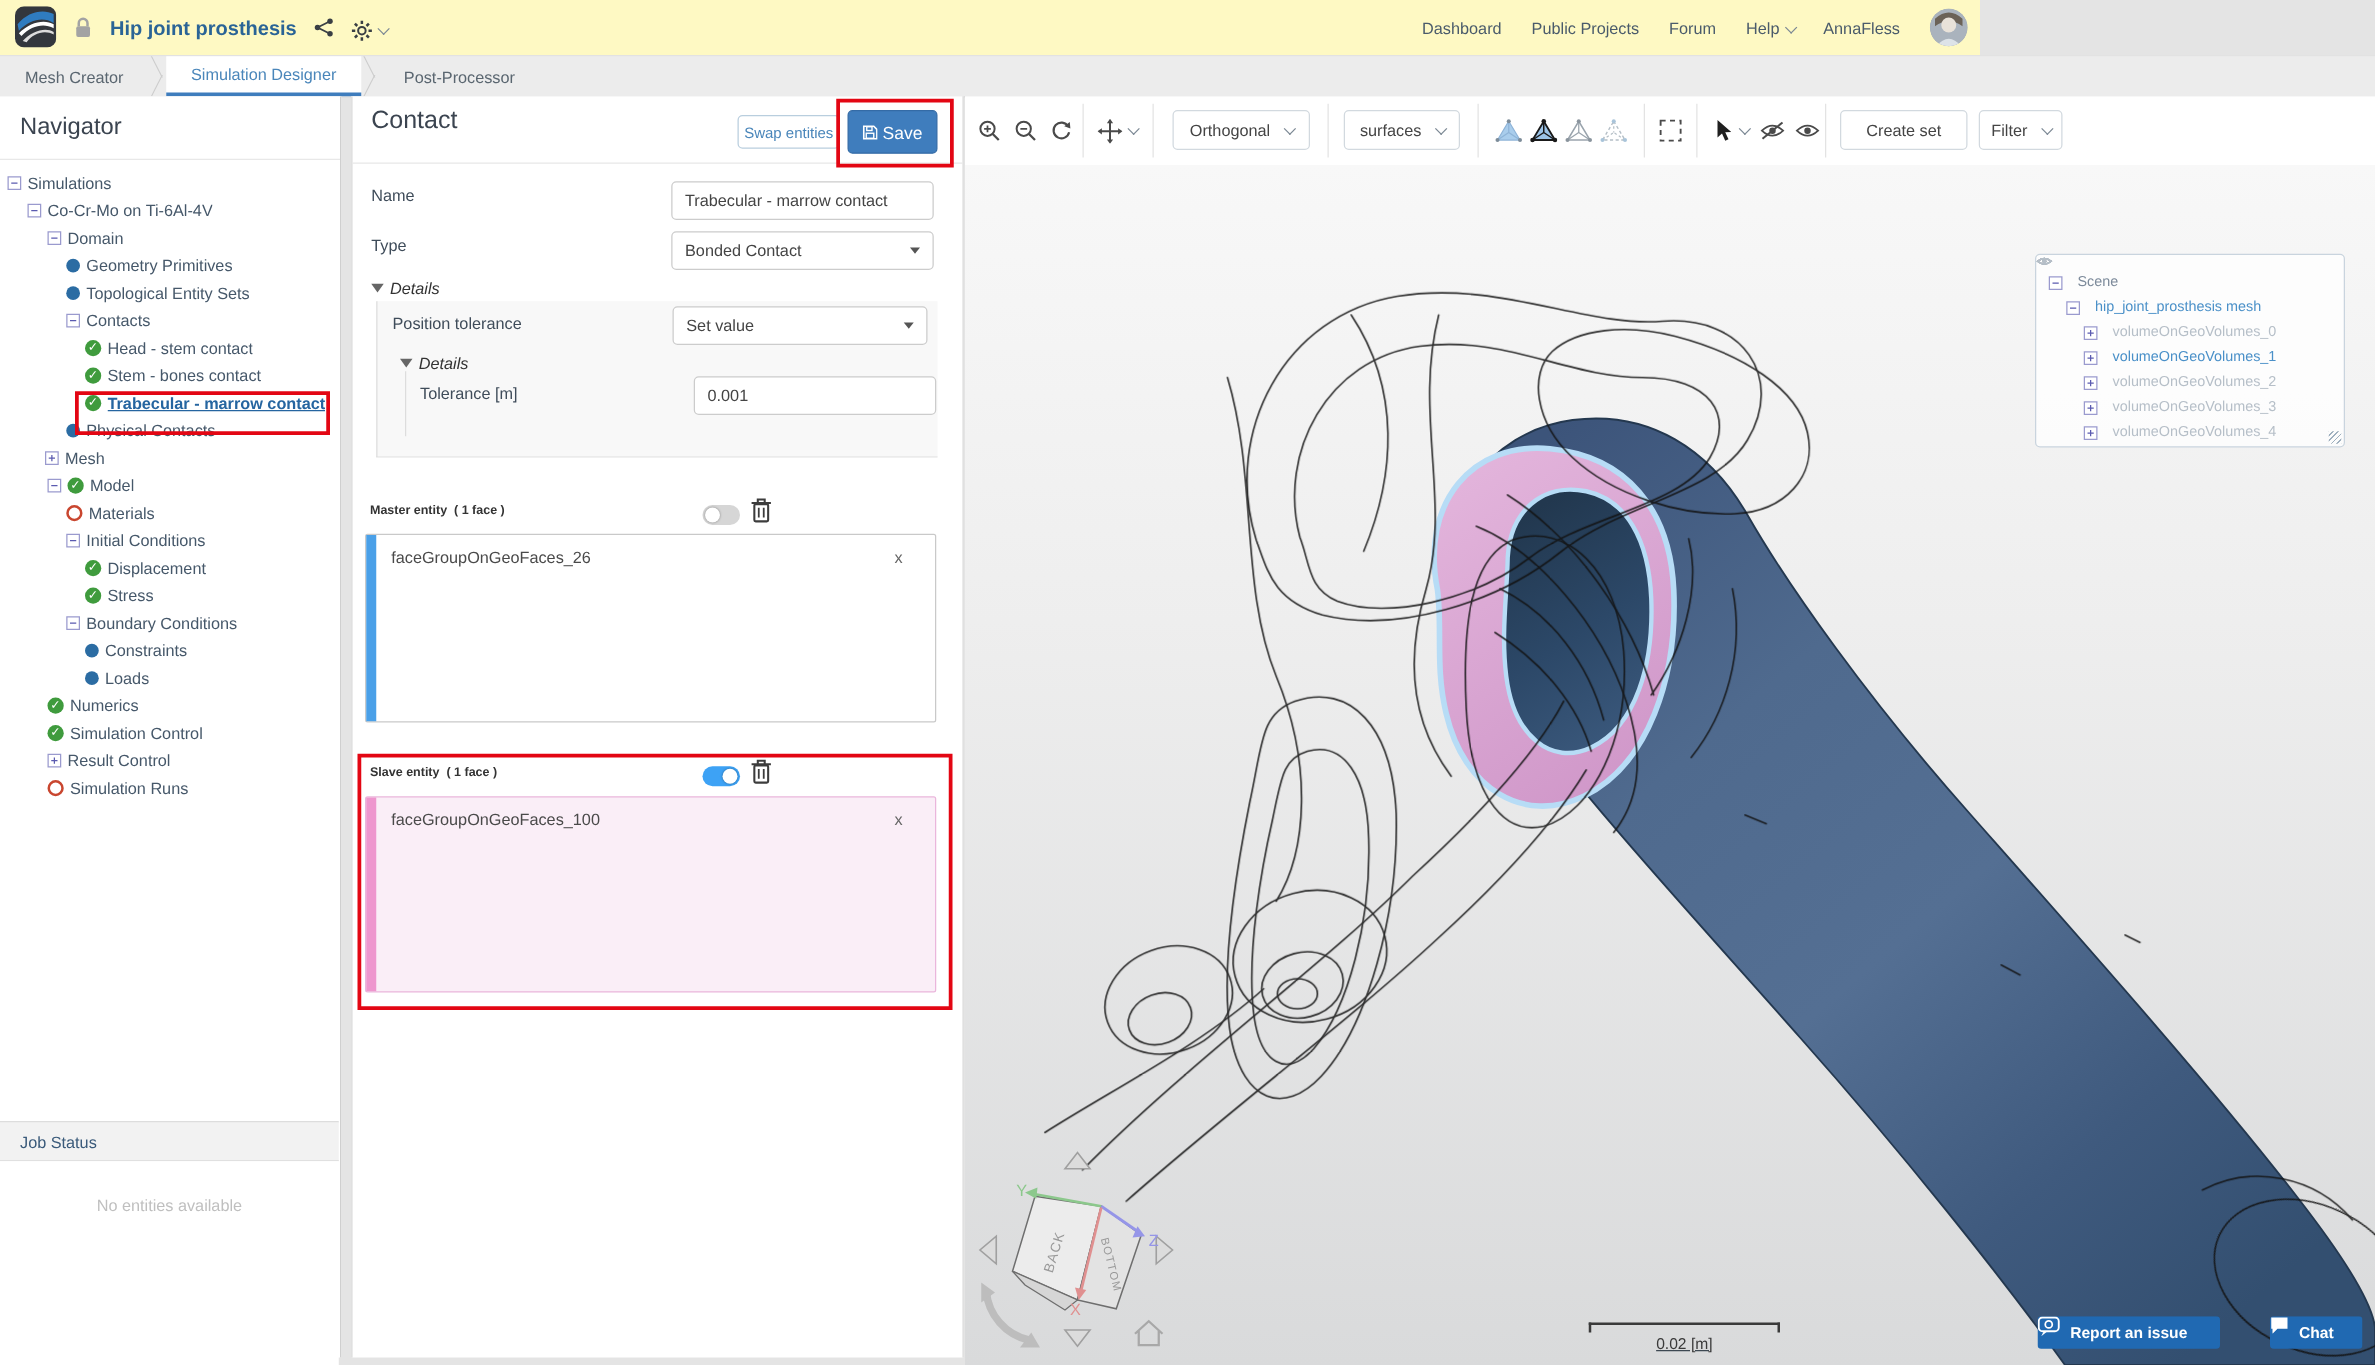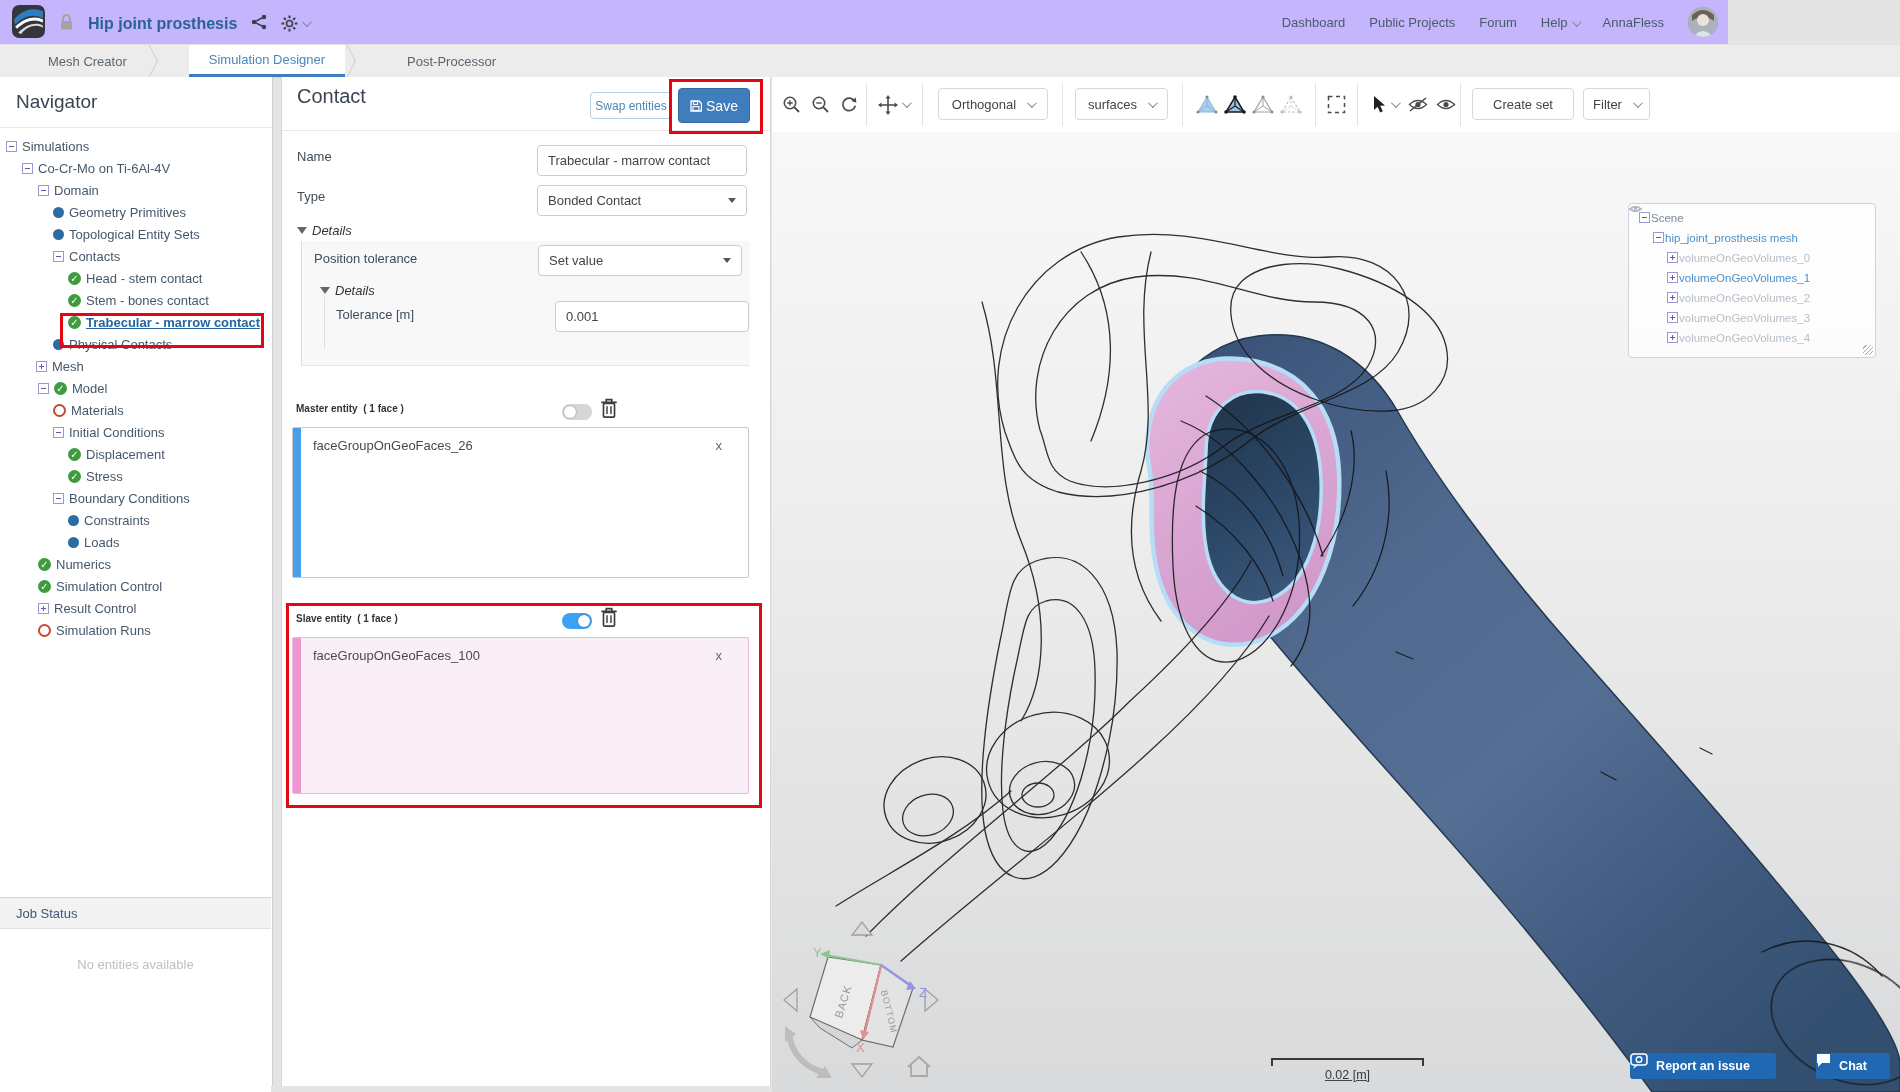--- a/index.html
+++ b/index.html
@@ -1,29 +1,29 @@
 <!DOCTYPE html>
 <html><head>
 <meta charset="utf-8">
 <style>
   html,body{margin:0;padding:0;background:#888;}
   .app{position:relative;width:1900px;height:1092px;background:#e4e4e4;overflow:hidden;
        font-family:"Liberation Sans",sans-serif;color:#3d4852;}
   
-  .topbar{position:absolute;left:0;top:0;width:1728px;height:44px;background:#c4b5fd;}
+  .topbar{position:absolute;left:0;top:0;width:1584px;height:44px;background:#fef9c3;}
   .topbar-left{position:absolute;left:12px;top:5px;display:flex;align-items:center;gap:14px;}
   .proj-title{font-size:16px;font-weight:bold;color:#2a6496;}
   .topbar-right{position:absolute;right:10px;top:0;height:44px;display:flex;align-items:center;gap:24px;font-size:13px;color:#4a5b6b;}
   .toplink{cursor:pointer;}
   .avatar{width:30px;height:30px;border-radius:50%;overflow:hidden;background:#9aa5b1;}
   .vchev{display:inline-block;width:6px;height:6px;border-right:1.6px solid #7a8793;border-bottom:1.6px solid #7a8793;transform:rotate(45deg) translateY(-2px);margin-left:4px;}
   
   .tabstrip{position:absolute;left:0;top:44px;width:1900px;height:32px;background:#ececec;
             border-top:1px solid #e2e2e2;border-bottom:1px solid #d6d6d6;display:flex;align-items:stretch;}
-  .tab{display:flex;align-items:center;padding:0 20px;font-size:13px;color:#5a6670;cursor:pointer;margin-left:28px;}
+  .tab{display:flex;align-items:center;padding:0 20px;font-size:13px;color:#5a6670;cursor:pointer;}
   .tab.active{background:#fff;color:#4a86ba;border-bottom:3px solid #3f7dbd;padding-bottom:0;}
   .chevsep{position:relative;width:14px;}
   .chevsep::before,.chevsep::after{content:"";position:absolute;left:6px;width:1px;height:17px;background:#cdcdcd;}
   .chevsep::before{top:0;transform:skewX(27deg);}
   .chevsep::after{bottom:0;transform:skewX(-27deg);}
   
   .navigator{position:absolute;left:0;top:77px;width:272px;height:1009px;background:#fff;border-right:1px solid #cfcfcf;}
   .nav-title{position:absolute;left:16px;top:14px;font-size:19px;color:#3b4450;}
   .nav-divider{position:absolute;left:0;top:50px;width:272px;height:1px;background:#e8e8e8;}
   .tree{position:absolute;left:0;top:58px;width:272px;}
@@ -84,21 +84,21 @@
   .vt{position:absolute;top:0;height:55px;display:flex;align-items:center;cursor:pointer;}
   .vsep{position:absolute;top:6px;width:1px;height:43px;background:#e3e3e3;}
   .vbtn{position:absolute;top:11px;height:32px;border:1px solid #d2d9df;border-radius:4px;background:#fff;
         display:flex;align-items:center;justify-content:center;gap:7px;font-size:13px;color:#444;cursor:pointer;box-sizing:border-box;}
   .canvas3d{position:absolute;left:0;top:55px;width:1128px;height:960px;
             background:linear-gradient(180deg,#f8f8f8 0%,#eeeeee 38%,#d9dadb 100%);}
   .canvas3d svg{position:absolute;left:0;top:0;}
   
   .scenepanel{position:absolute;left:856px;top:71px;width:246px;height:153px;background:rgba(255,255,255,.78);
               border:1px solid #c9d4de;border-radius:4px;font-size:11.5px;z-index:10;}
-  .srow{height:20px;display:flex;align-items:flex-start;gap:1px;cursor:pointer;white-space:nowrap;}
+  .srow{height:20px;display:flex;align-items:flex-end;gap:12px;cursor:pointer;white-space:nowrap;}
   .srow .exp{width:9px;height:9px;margin-right:0;}
   .s-gray{color:#7c8a9a;} .s-blue{color:#4a90c8;} .s-dim{color:#b6bfc8;}
   .eye{flex:0 0 auto;}
   .resize-handle{position:absolute;right:2px;bottom:2px;width:10px;height:10px;
       background:repeating-linear-gradient(135deg,transparent 0 2px,#9fb0bf 2px 3px);cursor:nwse-resize;}
   
   .scalebar{position:absolute;left:499px;top:926px;width:153px;z-index:10;text-decoration:underline;}
   .scalebar .bar{height:6px;border-top:2px solid #3a3a3a;border-left:2px solid #3a3a3a;border-right:2px solid #3a3a3a;}
   .scalebar .lbl{text-align:center;font-size:12.5px;color:#3a3a3a;margin-top:2px;}
   

